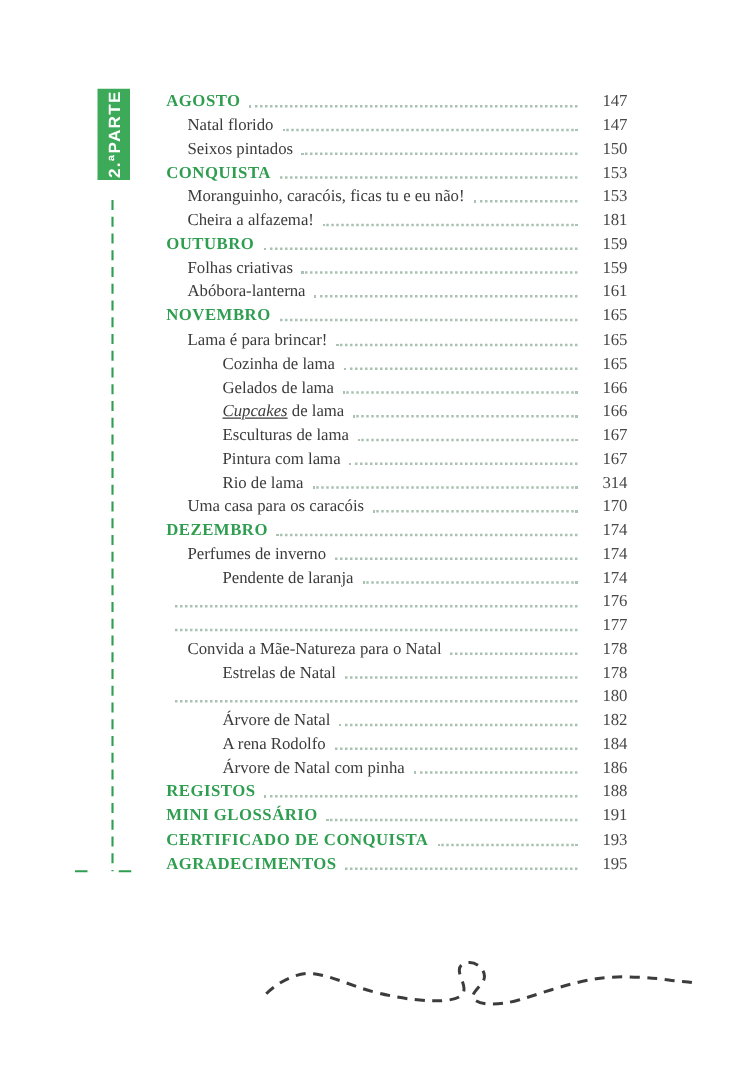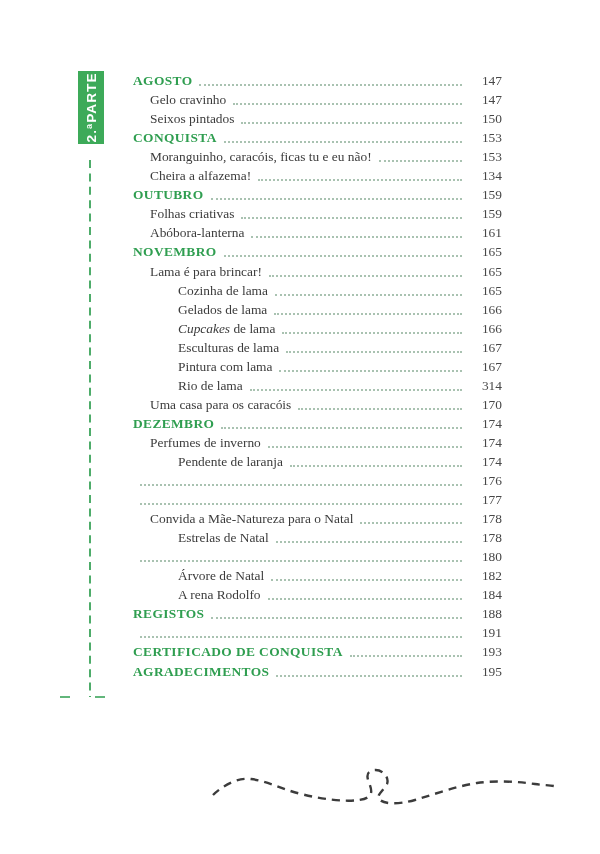--- a/index.html
+++ b/index.html
@@ -63,21 +63,21 @@
     min-width:12px;
     border-bottom:2px dotted var(--dots);
     margin:0 6px 3px 7px;
   }
   .pg{
     width:34px;
     text-align:right;
     color:var(--number);
     white-space:nowrap;
   }
-  .it{font-style:italic;}
+  .it{font-style:italic;text-decoration:underline;}
 
   
   .squiggle{position:absolute;left:205px;top:768px;}
 </style>
 </head>
 <body>
 
 <div class="page">
 
   <div class="part-tab">
@@ -89,21 +89,21 @@
     <line x1="4" y1="547" x2="49" y2="547" stroke="var(--green)" stroke-width="1.7" stroke-dasharray="10 25"></line>
   </svg>
 
   <div class="toc" id="toc">
       <div class="toc-row lvl0 hdr">
         <span class="lbl">AGOSTO</span>
         <span class="leader"></span>
         <span class="pg">147</span>
       </div>
       <div class="toc-row lvl1">
-        <span class="lbl">Gelo cravinho</span>
+        <span class="lbl">Natal florido</span>
         <span class="leader"></span>
         <span class="pg">147</span>
       </div>
       <div class="toc-row lvl1">
         <span class="lbl">Seixos pintados</span>
         <span class="leader"></span>
         <span class="pg">150</span>
       </div>
       <div class="toc-row lvl0 hdr">
         <span class="lbl">CONQUISTA</span>
@@ -111,21 +111,21 @@
         <span class="pg">153</span>
       </div>
       <div class="toc-row lvl1">
         <span class="lbl">Moranguinho, caracóis, ficas tu e eu não!</span>
         <span class="leader"></span>
         <span class="pg">153</span>
       </div>
       <div class="toc-row lvl1">
         <span class="lbl">Cheira a alfazema!</span>
         <span class="leader"></span>
-        <span class="pg">134</span>
+        <span class="pg">181</span>
       </div>
       <div class="toc-row lvl0 hdr">
         <span class="lbl">OUTUBRO</span>
         <span class="leader"></span>
         <span class="pg">159</span>
       </div>
       <div class="toc-row lvl1">
         <span class="lbl">Folhas criativas</span>
         <span class="leader"></span>
         <span class="pg">159</span>
@@ -220,26 +220,32 @@
       <div class="toc-row lvl2">
         <span class="lbl">Árvore de Natal</span>
         <span class="leader"></span>
         <span class="pg">182</span>
       </div>
       <div class="toc-row lvl2">
         <span class="lbl">A rena Rodolfo</span>
         <span class="leader"></span>
         <span class="pg">184</span>
       </div>
+      <div class="toc-row lvl2">
+        <span class="lbl">Árvore de Natal com pinha</span>
+        <span class="leader"></span>
+        <span class="pg">186</span>
+      </div>
       <div class="toc-row lvl0 hdr">
         <span class="lbl">REGISTOS</span>
         <span class="leader"></span>
         <span class="pg">188</span>
       </div>
       <div class="toc-row lvl0 hdr">
+        <span class="lbl">MINI GLOSSÁRIO</span>
         <span class="leader"></span>
         <span class="pg">191</span>
       </div>
       <div class="toc-row lvl0 hdr">
         <span class="lbl">CERTIFICADO DE CONQUISTA</span>
         <span class="leader"></span>
         <span class="pg">193</span>
       </div>
       <div class="toc-row lvl0 hdr">
         <span class="lbl">AGRADECIMENTOS</span>

